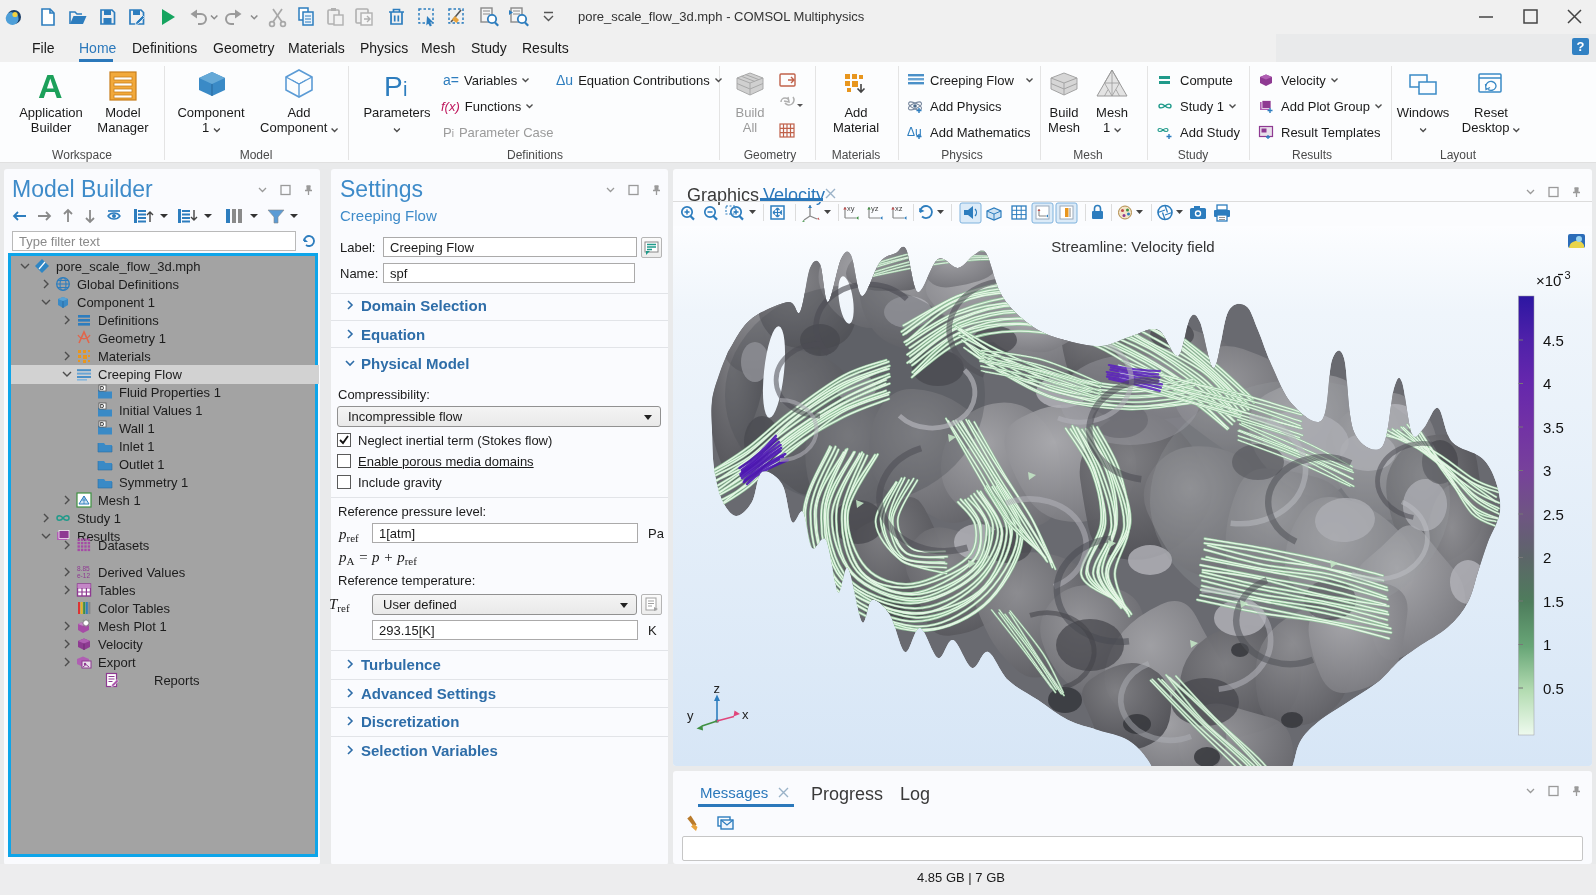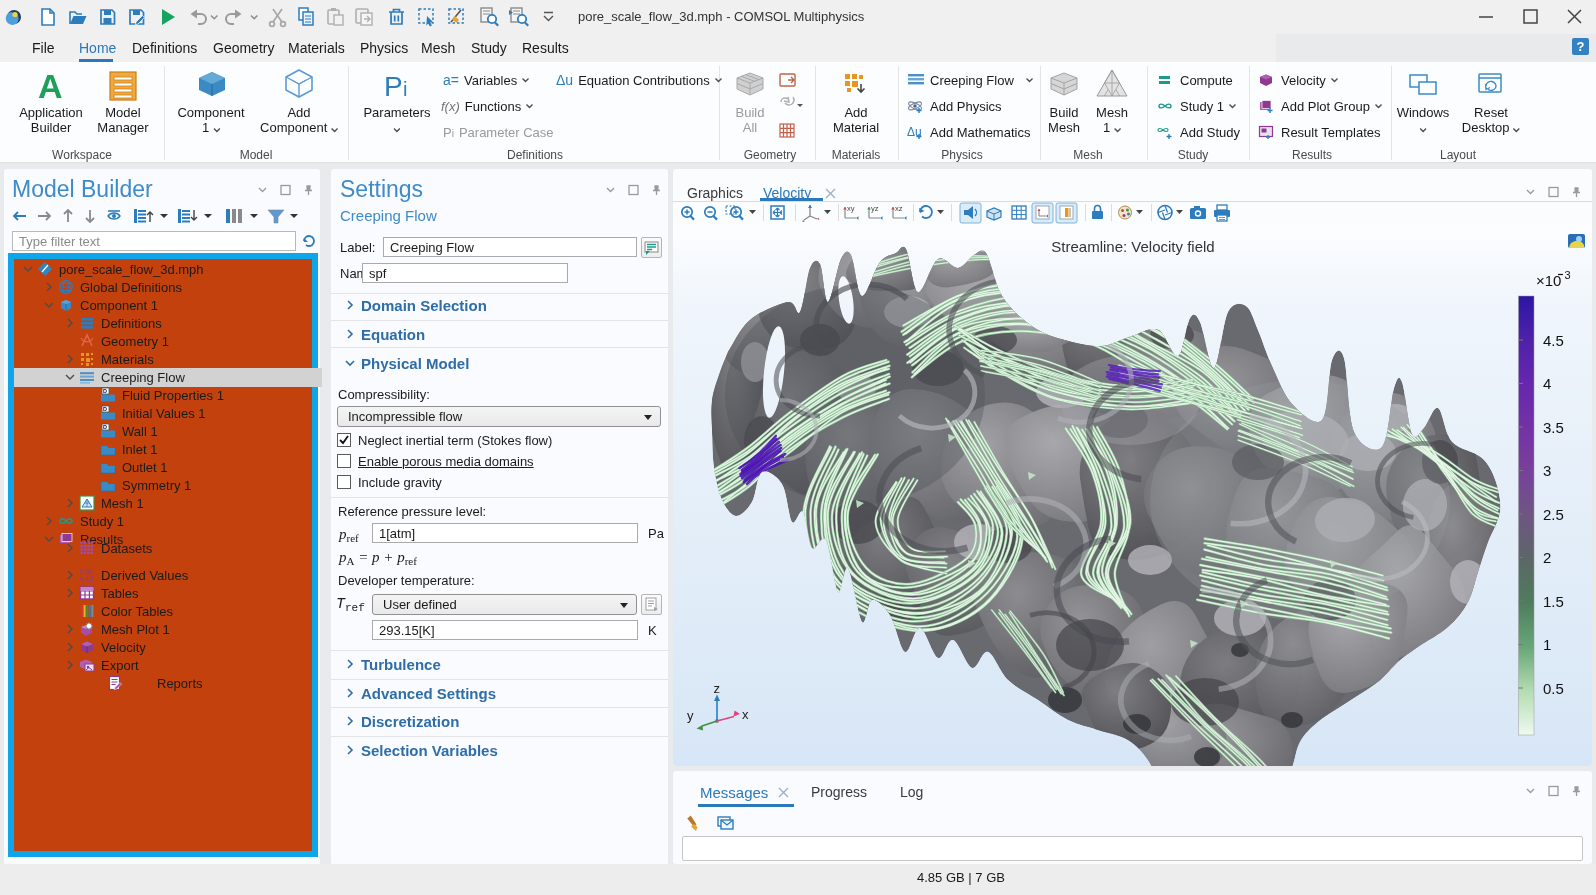--- a/index.html
+++ b/index.html
@@ -19,36 +19,36 @@
 .rgl { position:absolute; top:86px; font-size:12px; color:#4a4a4a; text-align:center; transform:translateX(-50%); white-space:nowrap; }
 .rbig { position:absolute; text-align:center; font-size:13px; color:#1a1a1a; transform:translateX(-50%); line-height:15px; white-space:nowrap; }
 .rrow { position:absolute; font-size:13px; color:#1a1a1a; white-space:nowrap; display:flex; align-items:center; gap:5px; height:18px; }
 .rrow.gray { color:#9a9a9a; }
 .chev { display:inline-block; width:7px; height:4px; }
 
 .panel { position:absolute; background:#fafbfe; border-radius:3px; }
 .ptitle { font-size:23px; color:#3e8bc9; }
 .psub { font-size:15px; color:#3e8bc9; }
 
-#tree-box { position:absolute; left:8px; top:253px; width:310px; height:604px; background:#c2410c; border:6px solid #0ea5e9; }
+#tree-box { position:absolute; left:8px; top:253px; width:310px; height:604px; background:#a3a3a3; border:3px solid #0ea5e9; }
 .trow { position:absolute; height:18px; font-size:13px; color:#1c1c1c; display:flex; align-items:center; white-space:nowrap; }
 .trow .lbl { margin-left:6px; }
 .tsel { position:absolute; left:0; width:308px; height:19px; background:#d2d2d2; }
 
 .shead { position:absolute; font-size:15px; font-weight:bold; color:#2e6da8; }
 .ssep { position:absolute; left:331px; width:337px; height:1px; background:#e2e4e8; }
 .slabel { position:absolute; font-size:13px; color:#1a1a1a; }
 .sinput { position:absolute; background:#fff; border:1px solid #abaaaa; font-size:13px; color:#1a1a1a; padding:0 0 0 6px; display:flex; align-items:center; }
 .sdrop { position:absolute; background:linear-gradient(#f4f4f4,#e9e9e9); border:1px solid #919191; border-radius:3px; font-size:13px; color:#1a1a1a; display:flex; align-items:center; padding-left:10px; }
 .sdrop .dar { position:absolute; right:8px; top:8px; width:0; height:0; border-left:4px solid transparent; border-right:4px solid transparent; border-top:5px solid #222; }
 .cbox { position:absolute; width:14px; height:14px; border:1px solid #5a5a5a; background:#fff; }
 .sbtn { position:absolute; width:21px; height:21px; background:linear-gradient(#fbfbfb,#ececec); border:1px solid #b5b5b5; border-radius:2px; }
 
 #gfx { position:absolute; left:673px; top:169px; width:919px; height:597px; background:#fbfcfe; border-radius:3px; overflow:hidden; }
-.gtab { position:absolute; top:16px; font-size:14px; }
+.gtab { position:absolute; top:16px; font-size:18px; }
 #gtoolsep { position:absolute; left:0; top:32px; width:919px; height:1px; background:#dcdcdc; }
 #viewport { position:absolute; left:0; top:57px; width:919px; height:540px; }
 
 #msgs { position:absolute; left:673px; top:771px; width:919px; height:93px; background:#fafbfe; border-radius:3px; }
 #statusbar { position:absolute; left:0; top:864px; width:1596px; height:31px; background:#ededee; }
 #statustext { position:absolute; left:917px; top:6px; font-size:13px; color:#1a1a1a; }
 .tico { display:inline-block; width:16px; height:16px; flex:none; }
 svg { display:block; }
 .vchev { stroke:#4d4d4d; stroke-width:1.4; fill:none; }
 </style>
@@ -264,21 +264,21 @@
         </svg></span></div>
   <div class="rbig" style="left:1491px;top:43px">Reset<br>Desktop <span class="chev"><svg width="7" height="5">
           <path d="M0.5 0.5 l3 3 3-3" class="vchev"></path>
         </svg></span></div>
 
   <div class="rrow" style="left:443px;top:9px"><span style="color:#2d7dbe;font-size:14px">a=</span> Variables <span class="chev">
         <svg width="7" height="5">
           <path d="M0.5 0.5 l3 3 3-3" class="vchev"></path>
         </svg>
       </span></div>
-  <div class="rrow" style="left:441px;top:35px"><span style="color:#737373;font-size:13px; font-style:italic">f(x)</span> Functions <span class="chev">
+  <div class="rrow" style="left:441px;top:35px"><span style="color:#be185d;font-size:13px; font-style:italic">f(x)</span> Functions <span class="chev">
         <svg width="7" height="5">
           <path d="M0.5 0.5 l3 3 3-3" class="vchev"></path>
         </svg>
       </span></div>
   <div class="rrow gray" style="left:443px;top:61px"><span style="font-size:13px">P<span style="font-size:10px">i</span></span> Parameter Case</div>
   <div class="rrow" style="left:556px;top:9px"><span style="color:#2d7dbe;font-size:14px">Δu</span> Equation Contributions <span class="chev">
         <svg width="7" height="5">
           <path d="M0.5 0.5 l3 3 3-3" class="vchev"></path>
         </svg>
       </span></div>
@@ -733,21 +733,21 @@
     <div class="slabel" style="left:340px; top:240px;">Label:</div>
 <div class="sinput" style="left:383px; top:237px; width:254px; height:20px;">Creeping Flow</div>
 <div class="sbtn" style="left:641px; top:237px;">
       <svg width="19" height="19">
         <rect x="3" y="4" width="13" height="10" fill="#fff" stroke="#888" stroke-width="1"></rect>
         <path d="M5 6.5 h9 M5 9 h9 M5 11.5 h5" stroke="#1f9a8a" stroke-width="1.3"></path>
         <path d="M4 13 l4 0 -4 4z" fill="#1f9a8a"></path>
       </svg>
     </div>
 <div class="slabel" style="left:340px; top:266px;">Name:</div>
-<div class="sinput" style="left:362px; top:263px; width:206px; height:20px;">spf</div>
+<div class="sinput" style="left:383px; top:263px; width:252px; height:20px;">spf</div>
 <div class="ssep" style="top:293px"></div>
 <svg width="16" height="16" style="position:absolute;left:342px;top:297px">
       <path d="M6 4 l4 4 -4 4" fill="none" stroke="#2e6da8" stroke-width="1.6"></path>
     </svg>
 <div class="shead" style="left:361px; top:297px;">Domain Selection</div>
 <div class="ssep" style="top:320px"></div>
 <svg width="16" height="16" style="position:absolute;left:342px;top:326px">
       <path d="M6 4 l4 4 -4 4" fill="none" stroke="#2e6da8" stroke-width="1.6"></path>
     </svg>
 <div class="shead" style="left:361px; top:326px;">Equation</div>
@@ -767,22 +767,22 @@
 <div class="cbox" style="left:337px; top:454px;"></div>
 <div class="slabel" style="left:358px; top:454px;text-decoration:underline;">Enable porous media domains</div>
 <div class="cbox" style="left:337px; top:475px;"></div>
 <div class="slabel" style="left:358px; top:475px;">Include gravity</div>
 <div class="ssep" style="top:497px"></div>
 <div class="slabel" style="left:338px; top:504px;">Reference pressure level:</div>
 <div class="slabel" style="left:339px; top:526px; font-family:'Liberation Serif',serif; font-style:italic; font-size:15px;">p<span style="font-size:11px; font-style:normal; vertical-align:-3px">ref</span></div>
 <div class="sinput" style="left:372px; top:523px; width:266px; height:20px;">1[atm]</div>
 <div class="slabel" style="left:648px; top:526px;">Pa</div>
 <div class="slabel" style="left:339px; top:549px; font-family:'Liberation Serif',serif; font-style:italic; font-size:15px;">p<span style="font-size:11px; font-style:normal; vertical-align:-3px">A</span> = p + p<span style="font-size:11px; font-style:normal; vertical-align:-3px">ref</span></div>
-<div class="slabel" style="left:338px; top:573px;">Developer temperature:</div>
-<div class="slabel" style="left:336px; top:596px; font-family:Liberation Mono, monospace; font-style:italic; font-size:15px;">T<span style="font-size:11px; font-style:normal; vertical-align:-3px">ref</span></div>
+<div class="slabel" style="left:338px; top:573px;">Reference temperature:</div>
+<div class="slabel" style="left:329px; top:596px; font-family:Liberation Serif, serif; font-style:italic; font-size:15px;">T<span style="font-size:11px; font-style:normal; vertical-align:-3px">ref</span></div>
 <div class="sdrop" style="left:372px; top:594px; width:265px; height:21px;">User defined<span class="dar"></span></div>
 <div class="sbtn" style="left:641px; top:594px;">
       <svg width="19" height="19">
         <rect x="4" y="3" width="10" height="12" fill="#fff" stroke="#a0a0a0" stroke-width="1"></rect>
         <path d="M6 6 h6 M6 8.5 h6 M6 11 h4" stroke="#a0a0a0" stroke-width="1.1"></path>
         <path d="M12 12 l4 2 -4 2z" fill="#a0a0a0"></path>
       </svg>
     </div>
 <div class="sinput" style="left:372px; top:620px; width:266px; height:20px;">293.15[K]</div>
 <div class="slabel" style="left:648px; top:623px;">K</div>

